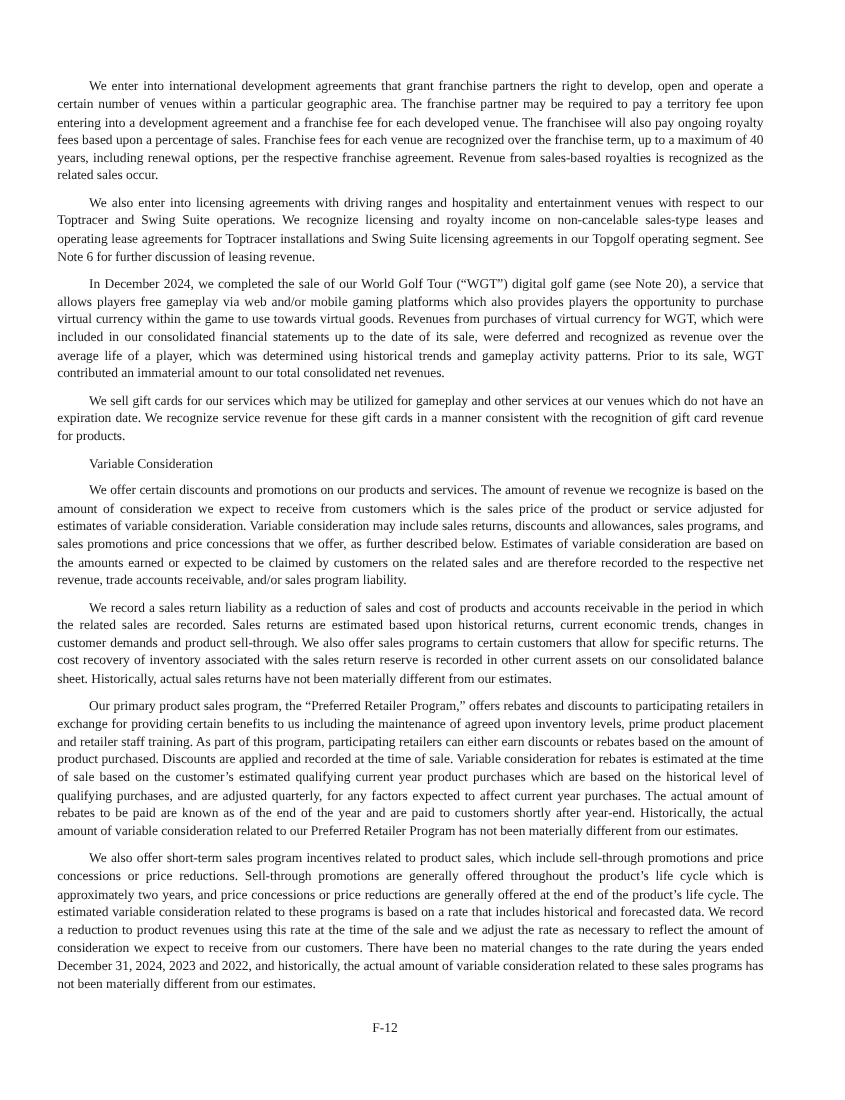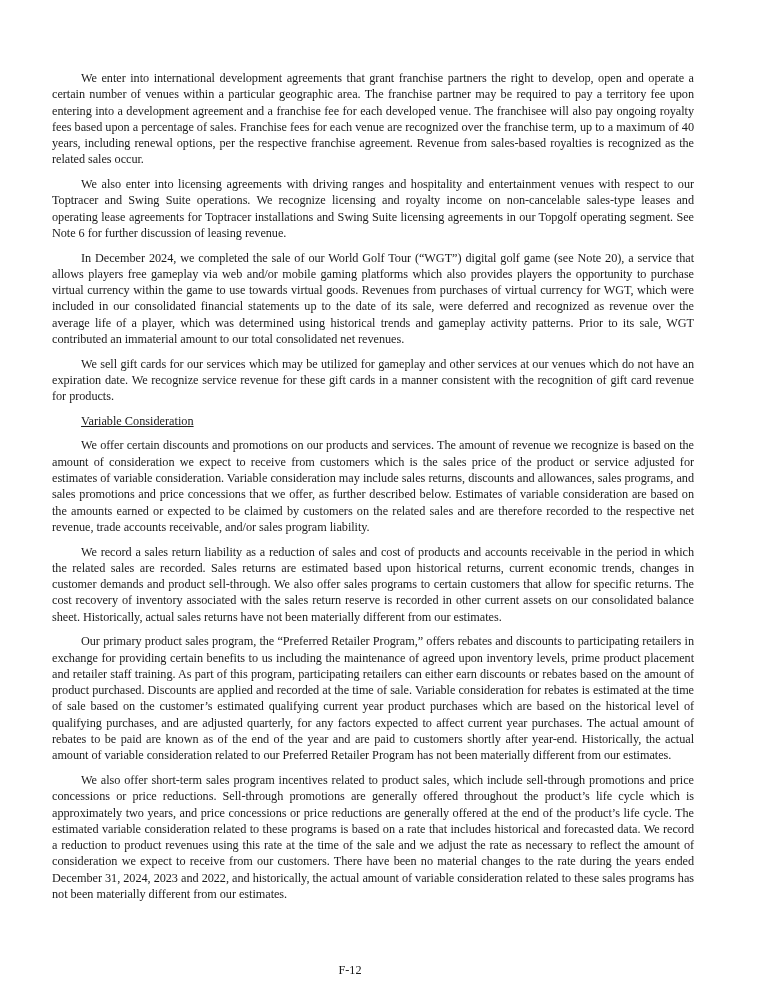--- a/index.html
+++ b/index.html
@@ -27,27 +27,26 @@
       line-height: 16.3px;
       text-align: justify;
       text-indent: 29px;
       letter-spacing: -0.05px;
     }
     .subhead {
       margin: 0 0 8.3px 0;
       font-size: 12.25px;
       line-height: 16.3px;
       text-indent: 29px;
-      text-decoration: underline;
     }
     .page-number {
       position: absolute;
       left: 0;
       width: 700px;
-      top: 962px;
+      top: 926px;
       text-align: center;
       font-size: 12.25px;
       line-height: 16px;
     }
   </style>
 </head>
 <body>
 
 <div class="page">
   <p class="para">We enter into international development agreements that grant franchise partners the right to develop, open and operate a certain number of venues within a particular geographic area. The franchise partner may be required to pay a territory fee upon entering into a development agreement and a franchise fee for each developed venue. The franchisee will also pay ongoing royalty fees based upon a percentage of sales. Franchise fees for each venue are recognized over the franchise term, up to a maximum of 40 years, including renewal options, per the respective franchise agreement. Revenue from sales-based royalties is recognized as the related sales occur.</p>

